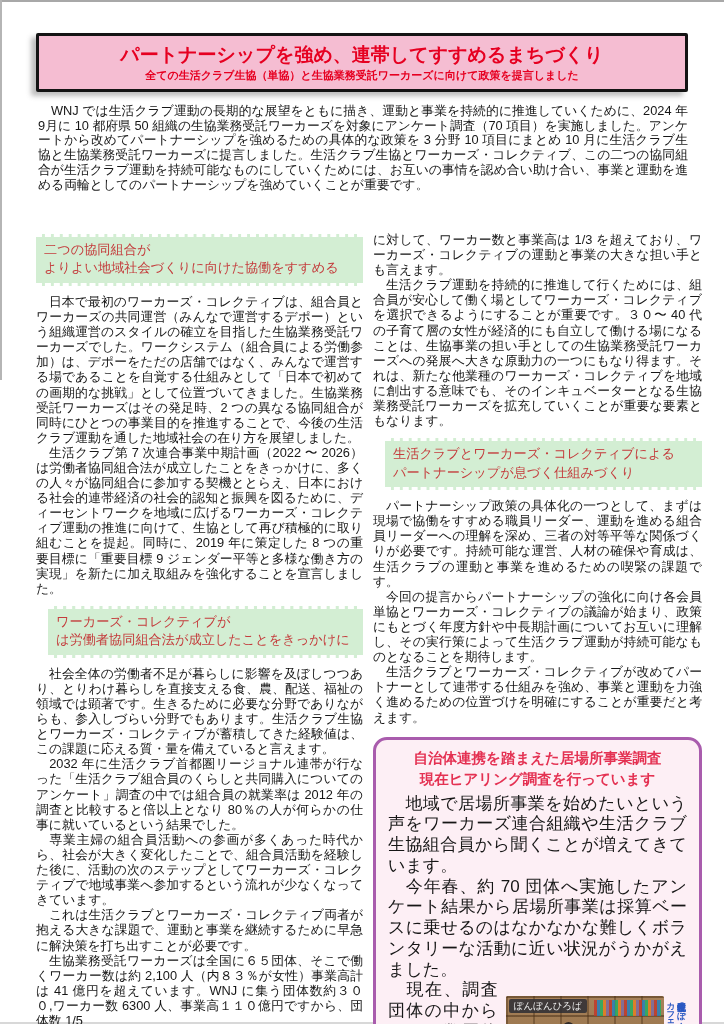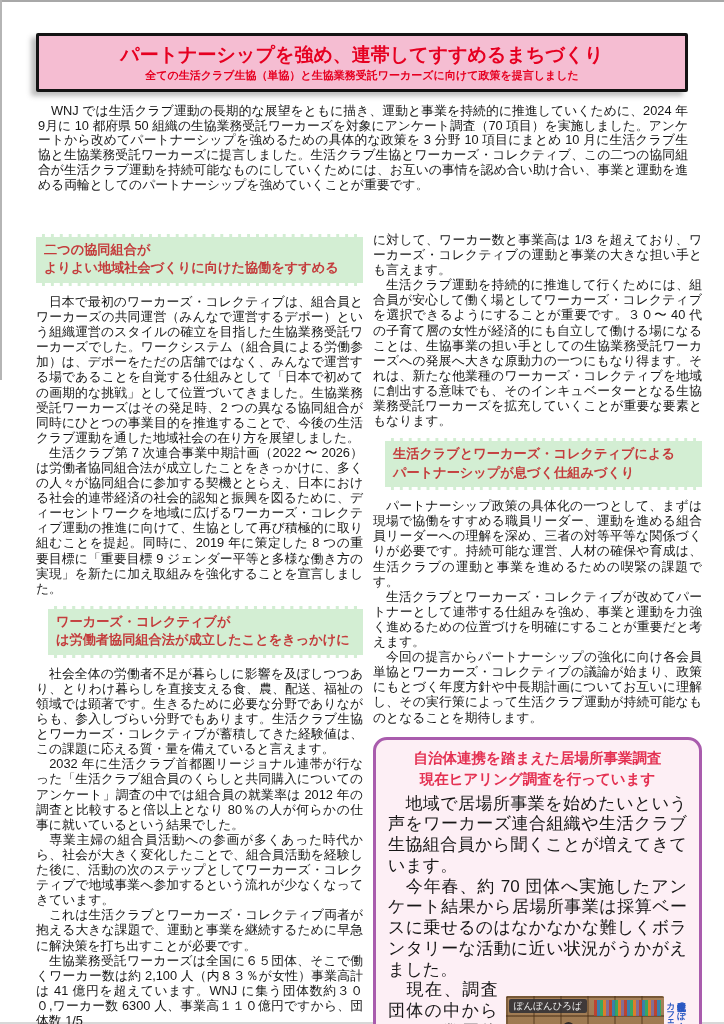--- a/index.html
+++ b/index.html
@@ -42,21 +42,21 @@
   .col-right{left:373px;top:232px;width:329px;}
   .col p{margin:0;}
 
   
   .ghead{
     background:#d3eed3;
     border-top:3px dashed #ffffff;
     border-bottom:3px dashed #ffffff;
     padding:4px 8px 5px;
     color:#c43c3c;
-    font-weight:bold;
+    font-weight:normal;
     font-size:13.2px;
     line-height:1.4;
     text-align:left;
     margin:0 0 8px 0;
   }
   .ghead.later{margin-top:10px;margin-left:12px;}
 
   
   .notice{
     box-sizing:border-box;
@@ -144,22 +144,22 @@
 
   <div class="col col-right">
     <p>に対して、ワーカー数と事業高は 1/3 を超えており、ワーカーズ・コレクティブの運動と事業の大きな担い手とも言えます。</p>
     <p>　生活クラブ運動を持続的に推進して行くためには、組合員が安心して働く場としてワーカーズ・コレクティブを選択できるようにすることが重要です。３０〜 40 代の子育て層の女性が経済的にも自立して働ける場になることは、生協事業の担い手としての生協業務受託ワーカーズへの発展へ大きな原動力の一つにもなり得ます。それは、新たな他業種のワーカーズ・コレクティブを地域に創出する意味でも、そのインキュベーターとなる生協業務受託ワーカーズを拡充していくことが重要な要素ともなります。</p>
 
     <div class="ghead later">
       <div>生活クラブとワーカーズ・コレクティブによる</div>
       <div>パートナーシップが息づく仕組みづくり</div>
     </div>
     <p>　パートナーシップ政策の具体化の一つとして、まずは現場で協働をすすめる職員リーダー、運動を進める組合員リーダーへの理解を深め、三者の対等平等な関係づくりが必要です。持続可能な運営、人材の確保や育成は、生活クラブの運動と事業を進めるための喫緊の課題です。</p>
+    <p>　今回の提言からパートナーシップの強化に向け各会員単協とワーカーズ・コレクティブの議論が始まり、政策にもとづく年度方針や中長期計画についてお互いに理解し、その実行策によって生活クラブ運動が持続可能なものとなることを期待します。</p>
     <p>　生活クラブとワーカーズ・コレクティブが改めてパートナーとして連帯する仕組みを強め、事業と運動を力強く進めるための位置づけを明確にすることが重要だと考えます。</p>
-    <p>　今回の提言からパートナーシップの強化に向け各会員単協とワーカーズ・コレクティブの議論が始まり、政策にもとづく年度方針や中長期計画についてお互いに理解し、その実行策によって生活クラブ運動が持続可能なものとなることを期待します。</p>
 
     <div class="notice">
       <div class="notice-title">
         <div>自治体連携を踏まえた居場所事業調査</div>
         <div>現在ヒアリング調査を行っています</div>
       </div>
       <p>　地域で居場所事業を始めたいという声をワーカーズ連合組織や生活クラブ生協組合員から聞くことが増えてきています。</p>
       <p>　今年春、約 70 団体へ実施したアンケート結果から居場所事業は採算ベースに乗せるのはなかなかな難しくボランタリーな活動に近い状況がうかがえました。</p>
 
       <div class="photo-wrap">

